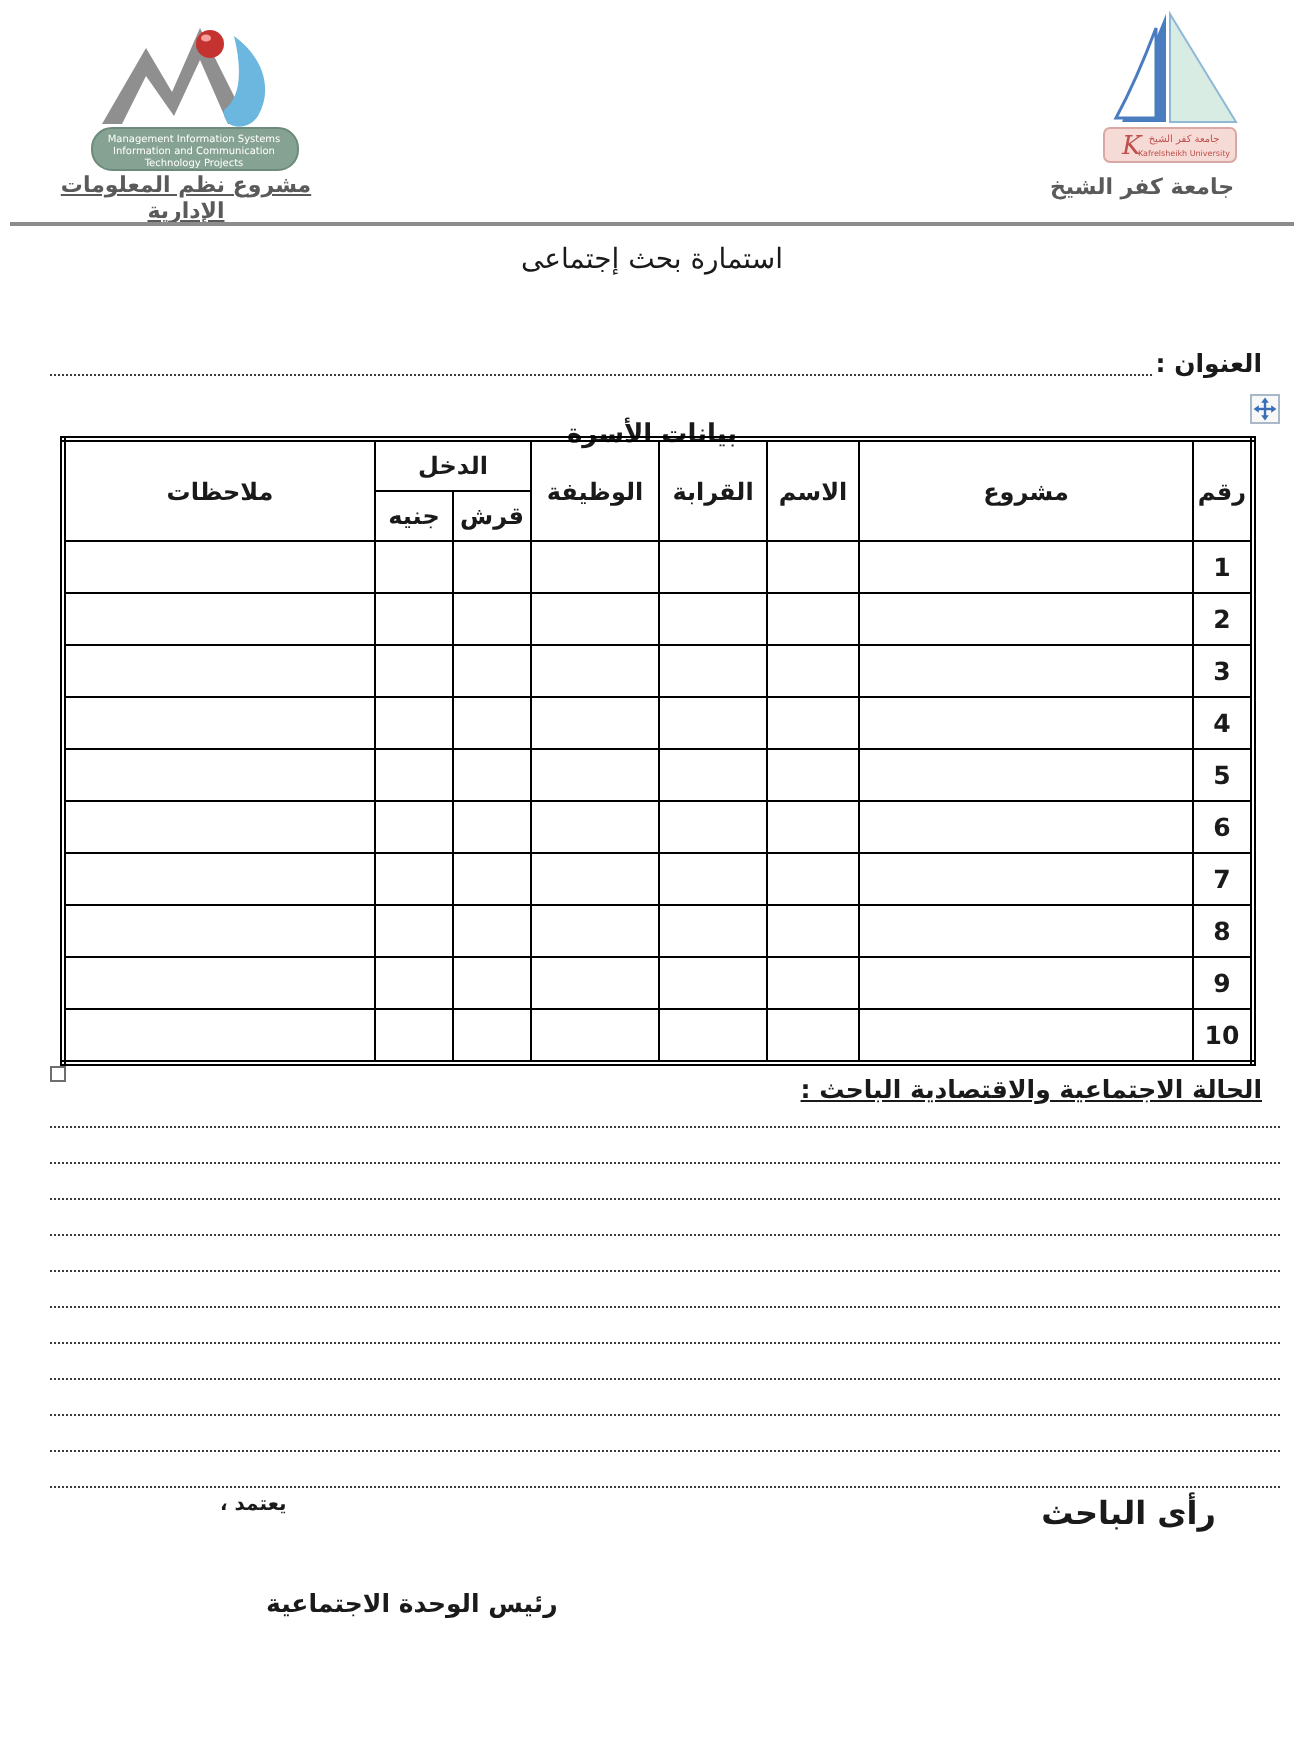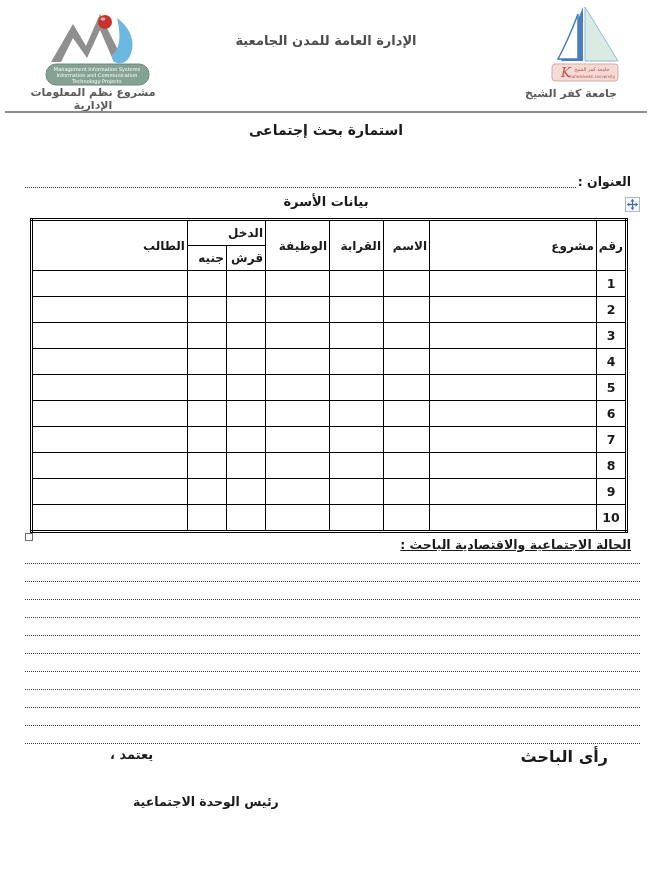--- a/index.html
+++ b/index.html
@@ -6,53 +6,53 @@
   .page{
     position:relative;width:652px;height:869px;background:#fff;overflow:hidden;
     font-family:"DejaVu Sans",sans-serif;color:#1a1a1a;
   }
   
   .logo-mis{position:absolute;left:45px;top:8px;width:105px;height:78px;}
   .center-head{position:absolute;left:120px;right:120px;top:28px;text-align:center;
     direction:rtl;font-weight:bold;font-size:13px;line-height:25px;color:#4d4d4d;}
   .logo-ksu{position:absolute;right:30px;top:4px;width:74px;height:80px;}
   .label-left{position:absolute;left:18px;top:86px;width:150px;text-align:center;
-    direction:rtl;font-weight:bold;font-size:11px;color:#5a5a5a;}
+    direction:rtl;font-weight:bold;font-size:11px;color:#5a5a5a;text-decoration:underline;}
   .label-right{position:absolute;right:26px;top:87px;width:110px;text-align:center;
     direction:rtl;font-weight:bold;font-size:11px;color:#5a5a5a;}
   .rule{position:absolute;left:5px;right:5px;top:111px;border-top:2px solid #8c8c8c;}
   
   .doc-title{position:absolute;left:0;right:0;top:122px;text-align:center;direction:rtl;
-    font-weight:bold;font-size:14px;}
+    font-weight:normal;font-size:14px;}
   .field-row{position:absolute;left:25px;right:21px;display:flex;direction:rtl;
     align-items:flex-start;height:18px;}
   .field-row .lbl{font-weight:bold;font-size:12.5px;white-space:nowrap;}
   .field-row .fill{flex:1;height:13px;border-bottom:1.5px dotted #3c3c3c;margin-right:2px;}
   .row-name{top:147px;}
   .row-addr{top:174px;justify-content:space-between;}
-  .family-title{position:absolute;left:0;right:0;top:194px;text-align:center;direction:rtl;
+  .family-title{position:absolute;left:0;right:0;top:210px;text-align:center;direction:rtl;
     font-weight:bold;font-size:13px;}
   
   .move-handle{position:absolute;right:12px;top:197px;width:15px;height:15px;cursor:move;}
   .resize-handle{position:absolute;left:25px;top:533px;width:6px;height:6px;
     border:1px solid #6e6e6e;background:#fff;cursor:nwse-resize;}
   
   .family-table{position:absolute;right:24px;top:218px;width:598px;border-collapse:collapse;
     table-layout:fixed;direction:rtl;border:3px double #000;}
   .family-table th,.family-table td{border:1px solid #000;padding:0 2px;overflow:hidden;}
-  .family-table th{font-weight:bold;font-size:12px;text-align:right;height:24px;}
+  .family-table th{font-weight:bold;font-size:12px;text-align:center;height:24px;}
   .family-table tbody td{height:25px;}
   .family-table td.num{font-weight:bold;font-size:12.5px;text-align:center;}
   
   .section-heading{position:absolute;right:21px;top:537px;direction:rtl;font-weight:bold;
     font-size:12.5px;text-decoration:underline;}
   .answer-lines{position:absolute;left:25px;right:12px;top:546px;}
   .answer-line{height:17px;border-bottom:1.5px dotted #3c3c3c;}
   .researcher{position:absolute;right:44px;top:747px;direction:rtl;font-weight:bold;font-size:16px;}
-  .approved{position:absolute;left:110px;top:747px;direction:rtl;font-weight:bold;font-size:13px;}
+  .approved{position:absolute;left:110px;top:747px;direction:rtl;font-weight:bold;font-size:10px;}
   .unit-head{position:absolute;left:93px;top:794px;direction:rtl;font-weight:bold;font-size:12.5px;margin-left:40px;}
 </style>
 </head>
 <body>
 
 <div class="page">
 
   <div class="logo-mis">
     <svg width="105" height="78" viewBox="0 0 105 78">
       <polygon points="6,54 28,16 41,38 55,6 79,54 69,54 55,22 42,50 28,30 16,54" fill="#8f8f8f"></polygon>
@@ -60,21 +60,20 @@
       <ellipse cx="58" cy="11" rx="2.5" ry="1.8" fill="#ffb3b0" opacity="0.85"></ellipse>
       <path d="M72,10 C86,20 92,36 84,50 C79,58 66,57 67,47 C74,42 77,30 72,10 Z" fill="#6cb7e0"></path>
       <rect x="1" y="56" width="103" height="21" rx="10" fill="#86a293" stroke="#6d8a7c"></rect>
       <text x="52" y="63" text-anchor="middle" font-size="5" fill="#ffffff">Management Information Systems</text>
       <text x="52" y="69" text-anchor="middle" font-size="5" fill="#ffffff">Information and Communication</text>
       <text x="52" y="75" text-anchor="middle" font-size="5" fill="#ffffff">Technology Projects</text>
     </svg>
   </div>
 
   <div class="center-head">
-    <div>الإدارة العامة للمدن الجامعية</div>
   </div>
 
   <div class="logo-ksu">
     <svg width="74" height="80" viewBox="0 0 74 80">
       <polygon points="37,3 70,57 37,57" fill="#d9ece3" stroke="#8fb8d8" stroke-width="1"></polygon>
       <polygon points="35,3 35,57 13,57" fill="#4a7cc0"></polygon>
       <path d="M30,10 C24,26 17,42 10,55 L30,55 Z" fill="#ffffff" stroke="#4a7cc0" stroke-width="1.5"></path>
       <rect x="4" y="60" width="66" height="17" rx="3" fill="#f6dad5" stroke="#d8a9a4"></rect>
       <text x="13" y="73" font-size="13" font-style="italic" font-family="DejaVu Serif, serif" fill="#c0504d">K</text>
       <text x="44" y="67" text-anchor="middle" font-size="5" fill="#c0504d">جامعة كفر الشيخ</text>
@@ -118,21 +117,21 @@
         <col>
     </colgroup>
     <thead>
       <tr>
         <th rowspan="2">رقم</th>
         <th rowspan="2">مشروع</th>
         <th rowspan="2">الاسم</th>
         <th rowspan="2">القرابة</th>
         <th rowspan="2">الوظيفة</th>
         <th colspan="2">الدخل</th>
-        <th rowspan="2">الطالب</th>
+        <th rowspan="2">ملاحظات</th>
       </tr>
       <tr>
         <th>قرش</th>
         <th>جنيه</th>
       </tr>
     </thead>
     <tbody>
       <tr>
         <td class="num">1</td>
         <td></td>

